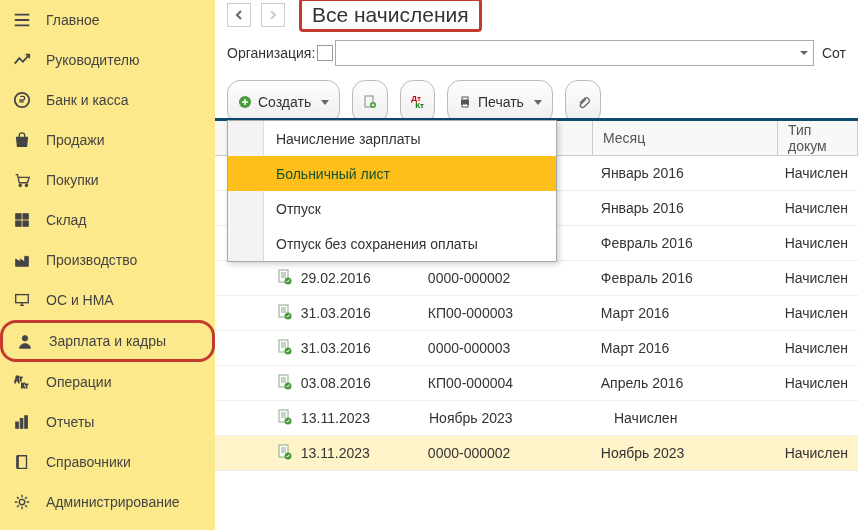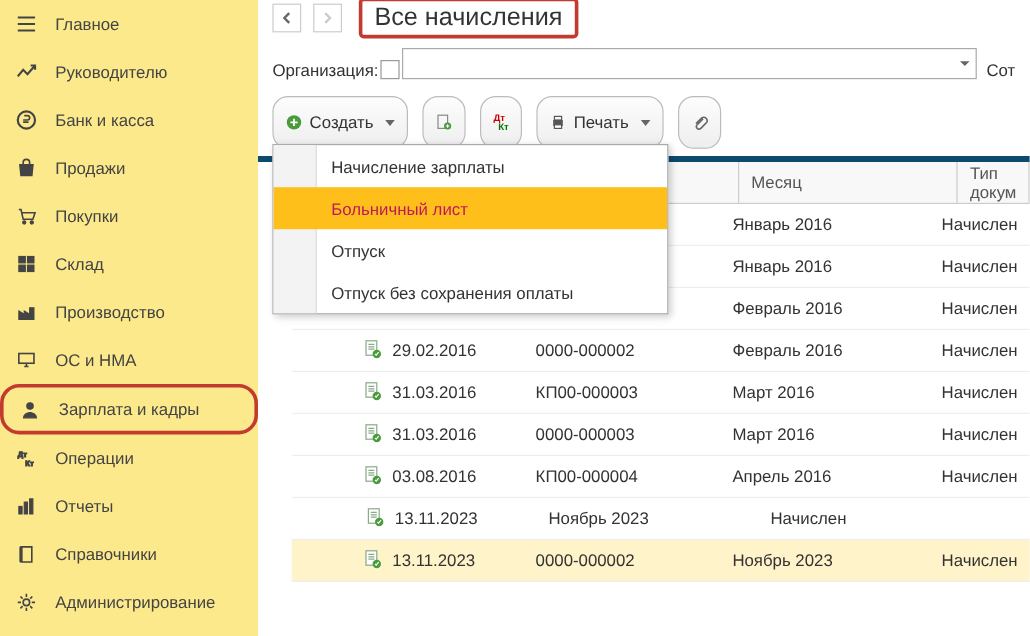--- a/index.html
+++ b/index.html
@@ -8,36 +8,36 @@
   .sidebar-item { display: flex; align-items: center; height: 40px; padding: 0 12px; gap: 14px; color: #444; cursor: pointer; }
   .sidebar-item .icon { width: 20px; height: 20px; display: flex; align-items: center; justify-content: center; }
   .sidebar-item .icon svg { width: 18px; height: 18px; fill: #444; stroke: #444; }
   .sidebar-item.highlight { border: 3px solid #c23b2e; border-radius: 16px; height: 42px; }
   .main { position: absolute; left: 215px; top: 0; right: 0; height: 530px; }
   .title-row { display: flex; align-items: center; height: 30px; padding: 0 12px; gap: 10px; }
   .nav-btn { width: 24px; height: 24px; border: 1px solid #ccc; background: #fff; display: flex; align-items: center; justify-content: center; cursor: pointer; }
   .nav-btn svg { width: 12px; height: 12px; stroke: #666; fill: none; stroke-width: 2; }
   .nav-btn.disabled svg { stroke: #ccc; }
   .title-text { font-size: 21px; color: #333; padding: 2px 10px; border: 3px solid #c23b2e; border-radius: 4px; margin-left: 4px; }
-  .filter-row { display: flex; align-items: flex-end; padding: 10px 12px; gap: 2px; }
+  .filter-row { display: flex; align-items: center; padding: 10px 12px; gap: 2px; }
   .filter-label { color: #333; }
   .filter-checkbox { width: 16px; height: 16px; border: 1px solid #999; background: #fff; }
   .filter-select { flex: 1; height: 26px; border: 1px solid #aaa; background: #fff; display: flex; align-items: center; justify-content: flex-end; padding: 0 4px; }
   .filter-select svg { width: 10px; height: 10px; fill: #666; }
   .filter-right { margin-left: 6px; color: #333; }
   .toolbar { display: flex; align-items: center; padding: 4px 12px 10px; gap: 12px; }
   .tbtn { height: 44px; border: 1px solid #bbb; border-radius: 13px; background: linear-gradient(#fdfdfd,#eee); display: flex; align-items: center; padding: 0 10px; gap: 6px; cursor: pointer; }
   .tbtn svg { width: 14px; height: 14px; }
   .tbtn .caret { width: 0; height: 0; border-left: 4px solid transparent; border-right: 4px solid transparent; border-top: 5px solid #666; margin-left: 4px; }
   .tbtn .dtkt { font-size: 8px; line-height: 7px; font-weight: bold; }
   .dropdown { position: absolute; left: 12px; top: 120px; width: 330px; background: #fff; border: 1px solid #aaa; box-shadow: 2px 2px 6px rgba(0,0,0,0.2); z-index: 10; }
   .dropdown .left-col { position: absolute; top: 0; left: 0; width: 36px; height: 100%; background: #f3f3f3; border-right: 1px solid #ddd; }
   .dd-item { position: relative; height: 35px; display: flex; align-items: center; padding-left: 48px; cursor: pointer; }
-  .dd-item.selected { background: #ffbf1a; color: #be185d; }
-  .table-wrap { position: absolute; left: 0; top: 130px; right: 0; border-top: 5px solid #0c4a6e; padding-left: 28px; }
+  .dd-item.selected { background: #ffbf1a; color: #14532d; }
+  .table-wrap { position: absolute; left: 0; top: 118px; right: 0; border-top: 3px solid #0c4a6e; }
   .thead { display: flex; height: 35px; background: #f8f8f8; border-bottom: 1px solid #ccc; }
   .th { border-right: 1px solid #ccc; display: flex; align-items: center; padding: 0 10px; color: #555; }
   .th.c1 { width: 52px; }
   .th.c2 { width: 152px; }
   .th.c3 { width: 174px; }
   .th.c4 { width: 185px; }
   .th.c5 { flex: 1; }
   .row { display: flex; height: 35px; border-bottom: 1px solid #eee; }
   .row.selected { background: #fff3c9; }
   .cell { display: flex; align-items: center; padding: 0 10px; }

